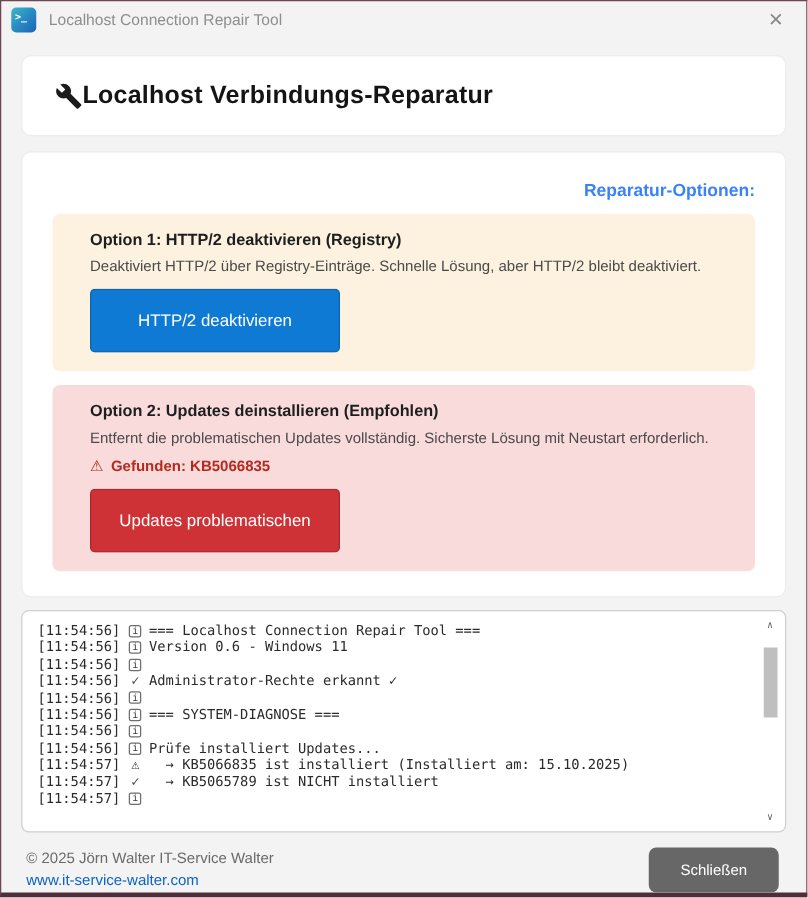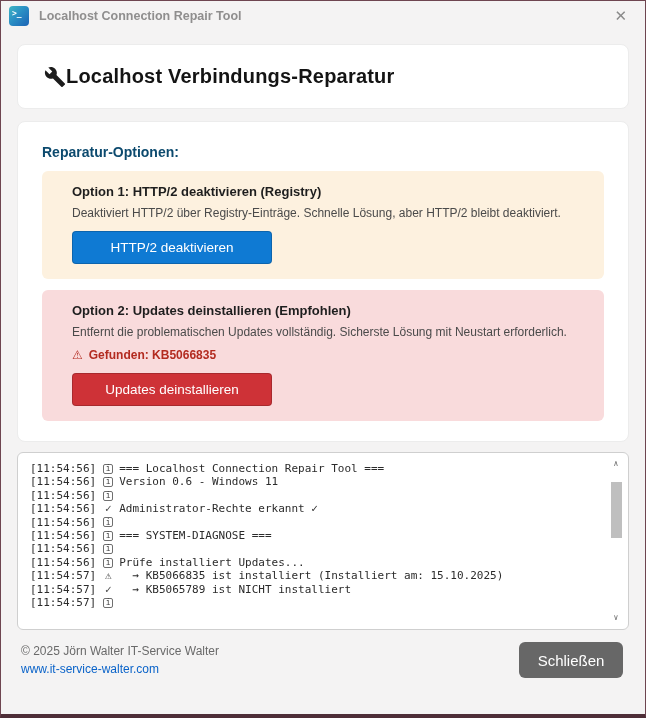--- a/index.html
+++ b/index.html
@@ -15,37 +15,37 @@
   
   .titlebar { height:30px; display:flex; align-items:center; padding:0 10px 0 8px; flex:0 0 auto; }
   .app-icon {
     width:20px; height:20px; border-radius:4px;
     background:linear-gradient(135deg,#3fb6c4 0%,#2a8fc4 45%,#1b63b5 100%);
     color:#fff; font-family:"DejaVu Sans Mono", monospace;
     font-size:8px; font-weight:bold;
     display:flex; align-items:flex-start; justify-content:flex-start;
     padding:3px 0 0 3px;
   }
-  .titlebar-title { margin-left:10px; font-size:12.5px; color:#8f8e8e; flex:1;font-weight:bold; }
+  .titlebar-title { margin-left:10px; font-size:12.5px; color:#8f8e8e; flex:1; }
   .close-btn-x { color:#8a8a8a; font-size:15px; padding:2px 8px; cursor:default; }
   
   .content { flex:1; padding:13px 16px 0 16px; display:flex; flex-direction:column; }
   .card { background:#ffffff; border-radius:8px; border:1px solid #ececec; }
   .header-card { padding:20px 26px 20px 26px; }
   .header-title-row { display:flex; align-items:center; }
   .header-title { font-size:20px; font-weight:bold; color:#141414; letter-spacing:.2px; }
   .wrench-icon svg { display:block; }
   .header-subtitle { margin-top:13px; font-size:12.5px; color:#585858; }
   .options-card { margin-top:12px; padding:22px 24px 20px 24px; }
-  .section-heading { font-size:14px; font-weight:bold; color:#0c4a6e; }
+  .section-heading { font-size:14px; font-weight:bold; color:#3b82f6;text-align:right; }
   .option-box { border-radius:6px; padding:13px 16px 15px 30px; margin-top:11px; }
   .option-title { font-size:13px; font-weight:bold; color:#1e1e1e; }
   .option-desc { font-size:12px; color:#4a4a4a; margin-top:7px; }
   .action-btn {
-    display:block; margin-top:11px; width:200px; height:33px;
+    display:block; margin-top:11px; width:200px; height:51px;
     border:1px solid rgba(0,0,0,.18); border-radius:4px;
     color:#fff; font-size:13.5px; font-family:"Liberation Sans",sans-serif;
     cursor:pointer;
   }
   .warning-row { margin-top:9px; font-size:12px; font-weight:bold; display:flex; align-items:center; gap:6px; }
   .warn-tri { font-weight:normal; font-size:12px; }
   
   .log-panel {
     margin-top:10px; height:178px; background:#fff;
     border:1px solid #cfcfcf; border-radius:6px;
@@ -65,21 +65,21 @@
   .scrollbar { position:absolute; top:6px; right:5px; bottom:6px; width:14px; display:flex; flex-direction:column; align-items:center; }
   .sb-arrow { color:#6a6a6a; font-size:8px; line-height:10px; flex:0 0 auto; }
   .sb-track { flex:1; width:100%; display:flex; flex-direction:column; align-items:center; }
   .sb-thumb { margin-top:13px; width:11px; height:56px; background:#bfbfbf; }
   
   .footer { margin-top:10px; padding:2px 6px 0 4px; display:flex; justify-content:space-between; align-items:center; }
   .copyright { font-size:12px; color:#6a6a6a;text-align:center; }
   .footer-link { font-size:12px; margin-top:4px; text-decoration:none; cursor:pointer; display:inline-block; }
   .close-btn {
     width:104px; height:36px; border:none; border-radius:6px;
-    color:#fff; font-size:15px; font-family:"Liberation Sans",sans-serif; cursor:pointer;
+    color:#fff; font-size:12px; font-family:"Liberation Sans",sans-serif; cursor:pointer;
   }
 </style>
 </head>
 <body>
 
 <div class="window">
 
   <div class="titlebar">
     <div class="app-icon">&gt;_</div>
     <div class="titlebar-title">Localhost Connection Repair Tool</div>
@@ -108,21 +108,21 @@
         <button class="action-btn" style="background: rgb(15, 122, 211);">HTTP/2 deaktivieren</button>
       </div>
 
       <div class="option-box" style="background: rgb(249, 219, 220);">
         <div class="option-title">Option 2: Updates deinstallieren (Empfohlen)</div>
         <div class="option-desc">Entfernt die problematischen Updates vollständig. Sicherste Lösung mit Neustart erforderlich.</div>
         <div class="warning-row" style="color: rgb(179, 43, 32);">
           <span class="warn-tri">⚠</span>
           <span>Gefunden: KB5066835</span>
         </div>
-        <button class="action-btn" style="background: rgb(206, 50, 55);">Updates deinstallieren</button>
+        <button class="action-btn" style="background: rgb(206, 50, 55);">Updates problematischen</button>
       </div>
     </div>
 
     <div class="log-panel">
       <div>
   <div class="log-line">
     <span class="log-time">[11:54:56]</span>
     <span class="log-ic info">i</span>
     <span class="log-text">=== Localhost Connection Repair Tool ===</span>
   </div>

